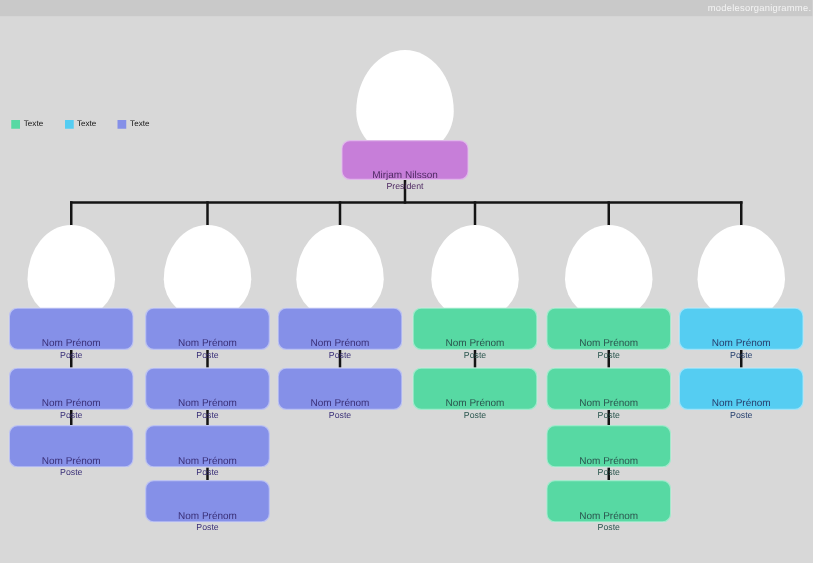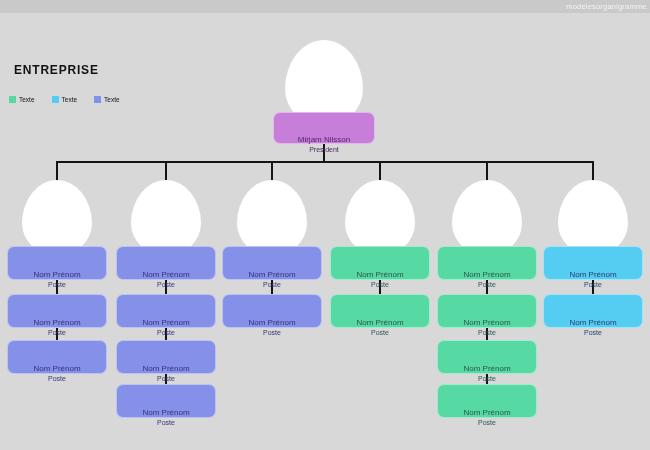--- a/index.html
+++ b/index.html
@@ -57,21 +57,20 @@
   .node .n-role{font-size:7px;font-weight:400;line-height:1.1;}
 </style>
 </head>
 <body>
 
 <div id="stage">
   <div class="topbar">
     <span>modelesorganigramme.</span>
   </div>
 
-  <h2 class="subtitle">ENTREPRISE</h2>
 
   <div class="legend" id="legend">
       <div class="legend-item">
         <div class="legend-swatch" style="background: rgb(87, 217, 163);"></div>
         <span class="legend-label">Texte</span>
       </div>
       <div class="legend-item">
         <div class="legend-swatch" style="background: rgb(85, 205, 242);"></div>
         <span class="legend-label">Texte</span>
       </div>

